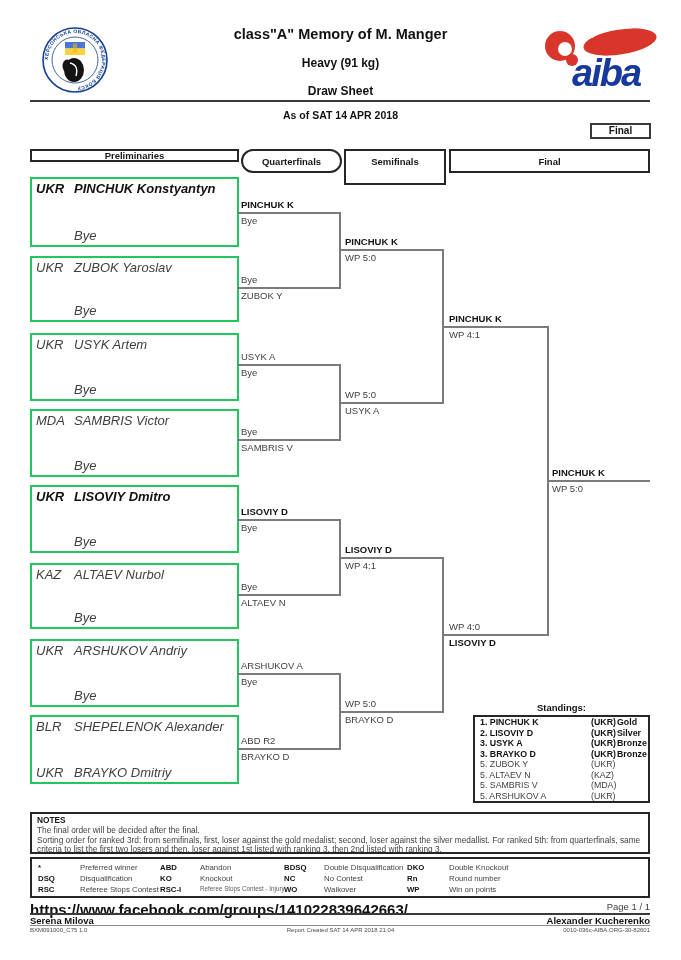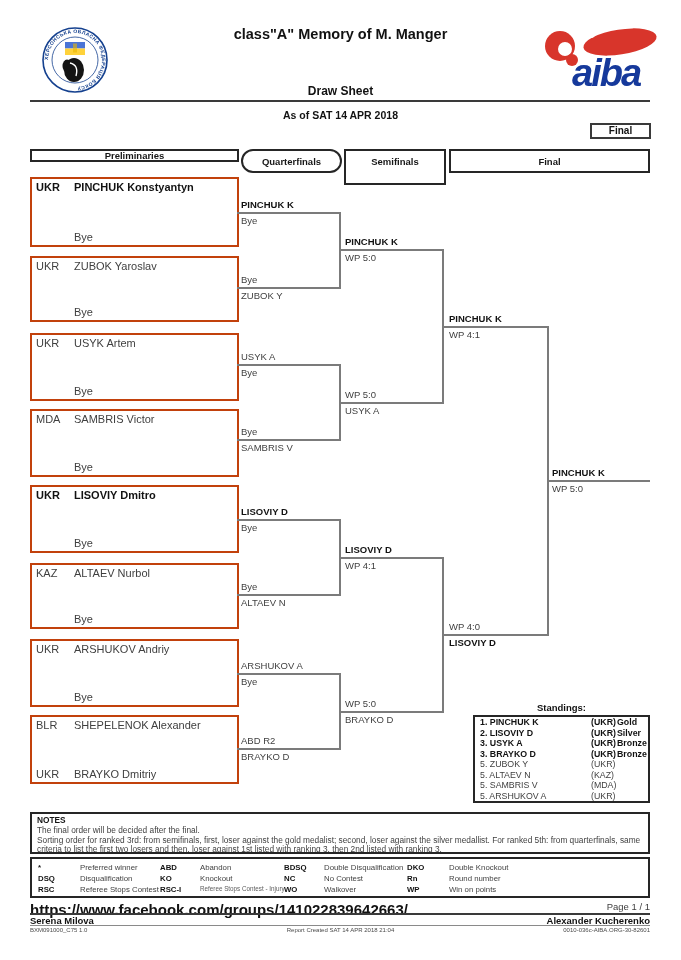--- a/index.html
+++ b/index.html
@@ -24,21 +24,21 @@
   .hdr-sub{left:30px;top:160px;width:209px;height:13px;line-height:10px;text-align:left;}
   .hdr-sub .div1{position:absolute;left:38px;top:0;width:2px;height:9px;background:#262626;}
   .hdr-sub .div2{position:absolute;left:178px;top:0;width:2px;height:9px;background:#262626;}
   .hdr-sub .t{position:absolute;left:5px;top:0;}
   .hdr-sub .n{position:absolute;left:44px;top:0;}
   .hdr-sub .s{position:absolute;left:178px;width:28px;top:0;text-align:center;}
   .hdr-qf{left:241px;top:149px;width:101px;height:24px;line-height:21px;border-radius:12px;}
   .hdr-sf{left:344px;top:149px;width:102px;height:36px;line-height:21px;}
   .hdr-f{left:449px;top:149px;width:201px;height:24px;line-height:21px;}
   
-  .pbox{left:30px;width:209px;border:2px solid #c2410c;box-sizing:border-box;font-size:11px;background:transparent;}
+  .pbox{left:30px;width:209px;border:2px solid #22c55e;box-sizing:border-box;font-size:13px;background:transparent;font-style:italic;}
   .pbox .team{position:absolute;left:4px;top:2px;white-space:nowrap;}
   .pbox .name{position:absolute;left:42px;top:2px;white-space:nowrap;text-align:right;}
   .pbox .bteam{position:absolute;left:4px;bottom:2px;white-space:nowrap;}
   .pbox .bye{position:absolute;left:42px;bottom:2px;white-space:nowrap;}
   
   .hl{position:absolute;height:2px;background:#7b7b7b;}
   .vl{position:absolute;width:2px;background:#7b7b7b;}
   
   .jl{position:absolute;width:100px;height:0;font-size:9.5px;}
   .jl .above{position:absolute;bottom:2px;left:0;white-space:nowrap;}
@@ -99,20 +99,21 @@
       <circle cx="34" cy="40" r="6" fill="#d8352b"></circle>
       <g transform="rotate(-9 82 22)">
         <ellipse cx="82" cy="22" rx="37" ry="12.5" fill="#d8352b"></ellipse>
       </g>
       <circle cx="53" cy="14" r="4" fill="#ffffff"></circle>
     </g>
     <text x="34" y="66" font-size="38" font-weight="bold" font-style="italic" fill="#16399b" letter-spacing="-2">aiba</text>
   </svg>
 
   <div class="abs ctr h-title b">class"A" Memory of M. Manger</div>
+  <div class="abs ctr h-sub b">Heavy (91 kg)</div>
   <div class="abs ctr h-ds b">Draw Sheet</div>
   <div class="abs rule" style="top:100px"></div>
   <div class="abs ctr h-asof b">As of SAT 14 APR 2018</div>
   <div class="abs final-btn">Final</div>
 
   <div class="abs cell hdr-prelim">Preliminaries</div>
   <div class="abs cell hdr-qf">Quarterfinals</div>
   <div class="abs cell hdr-sf">Semifinals</div>
   <div class="abs cell hdr-f">Final</div>
 

